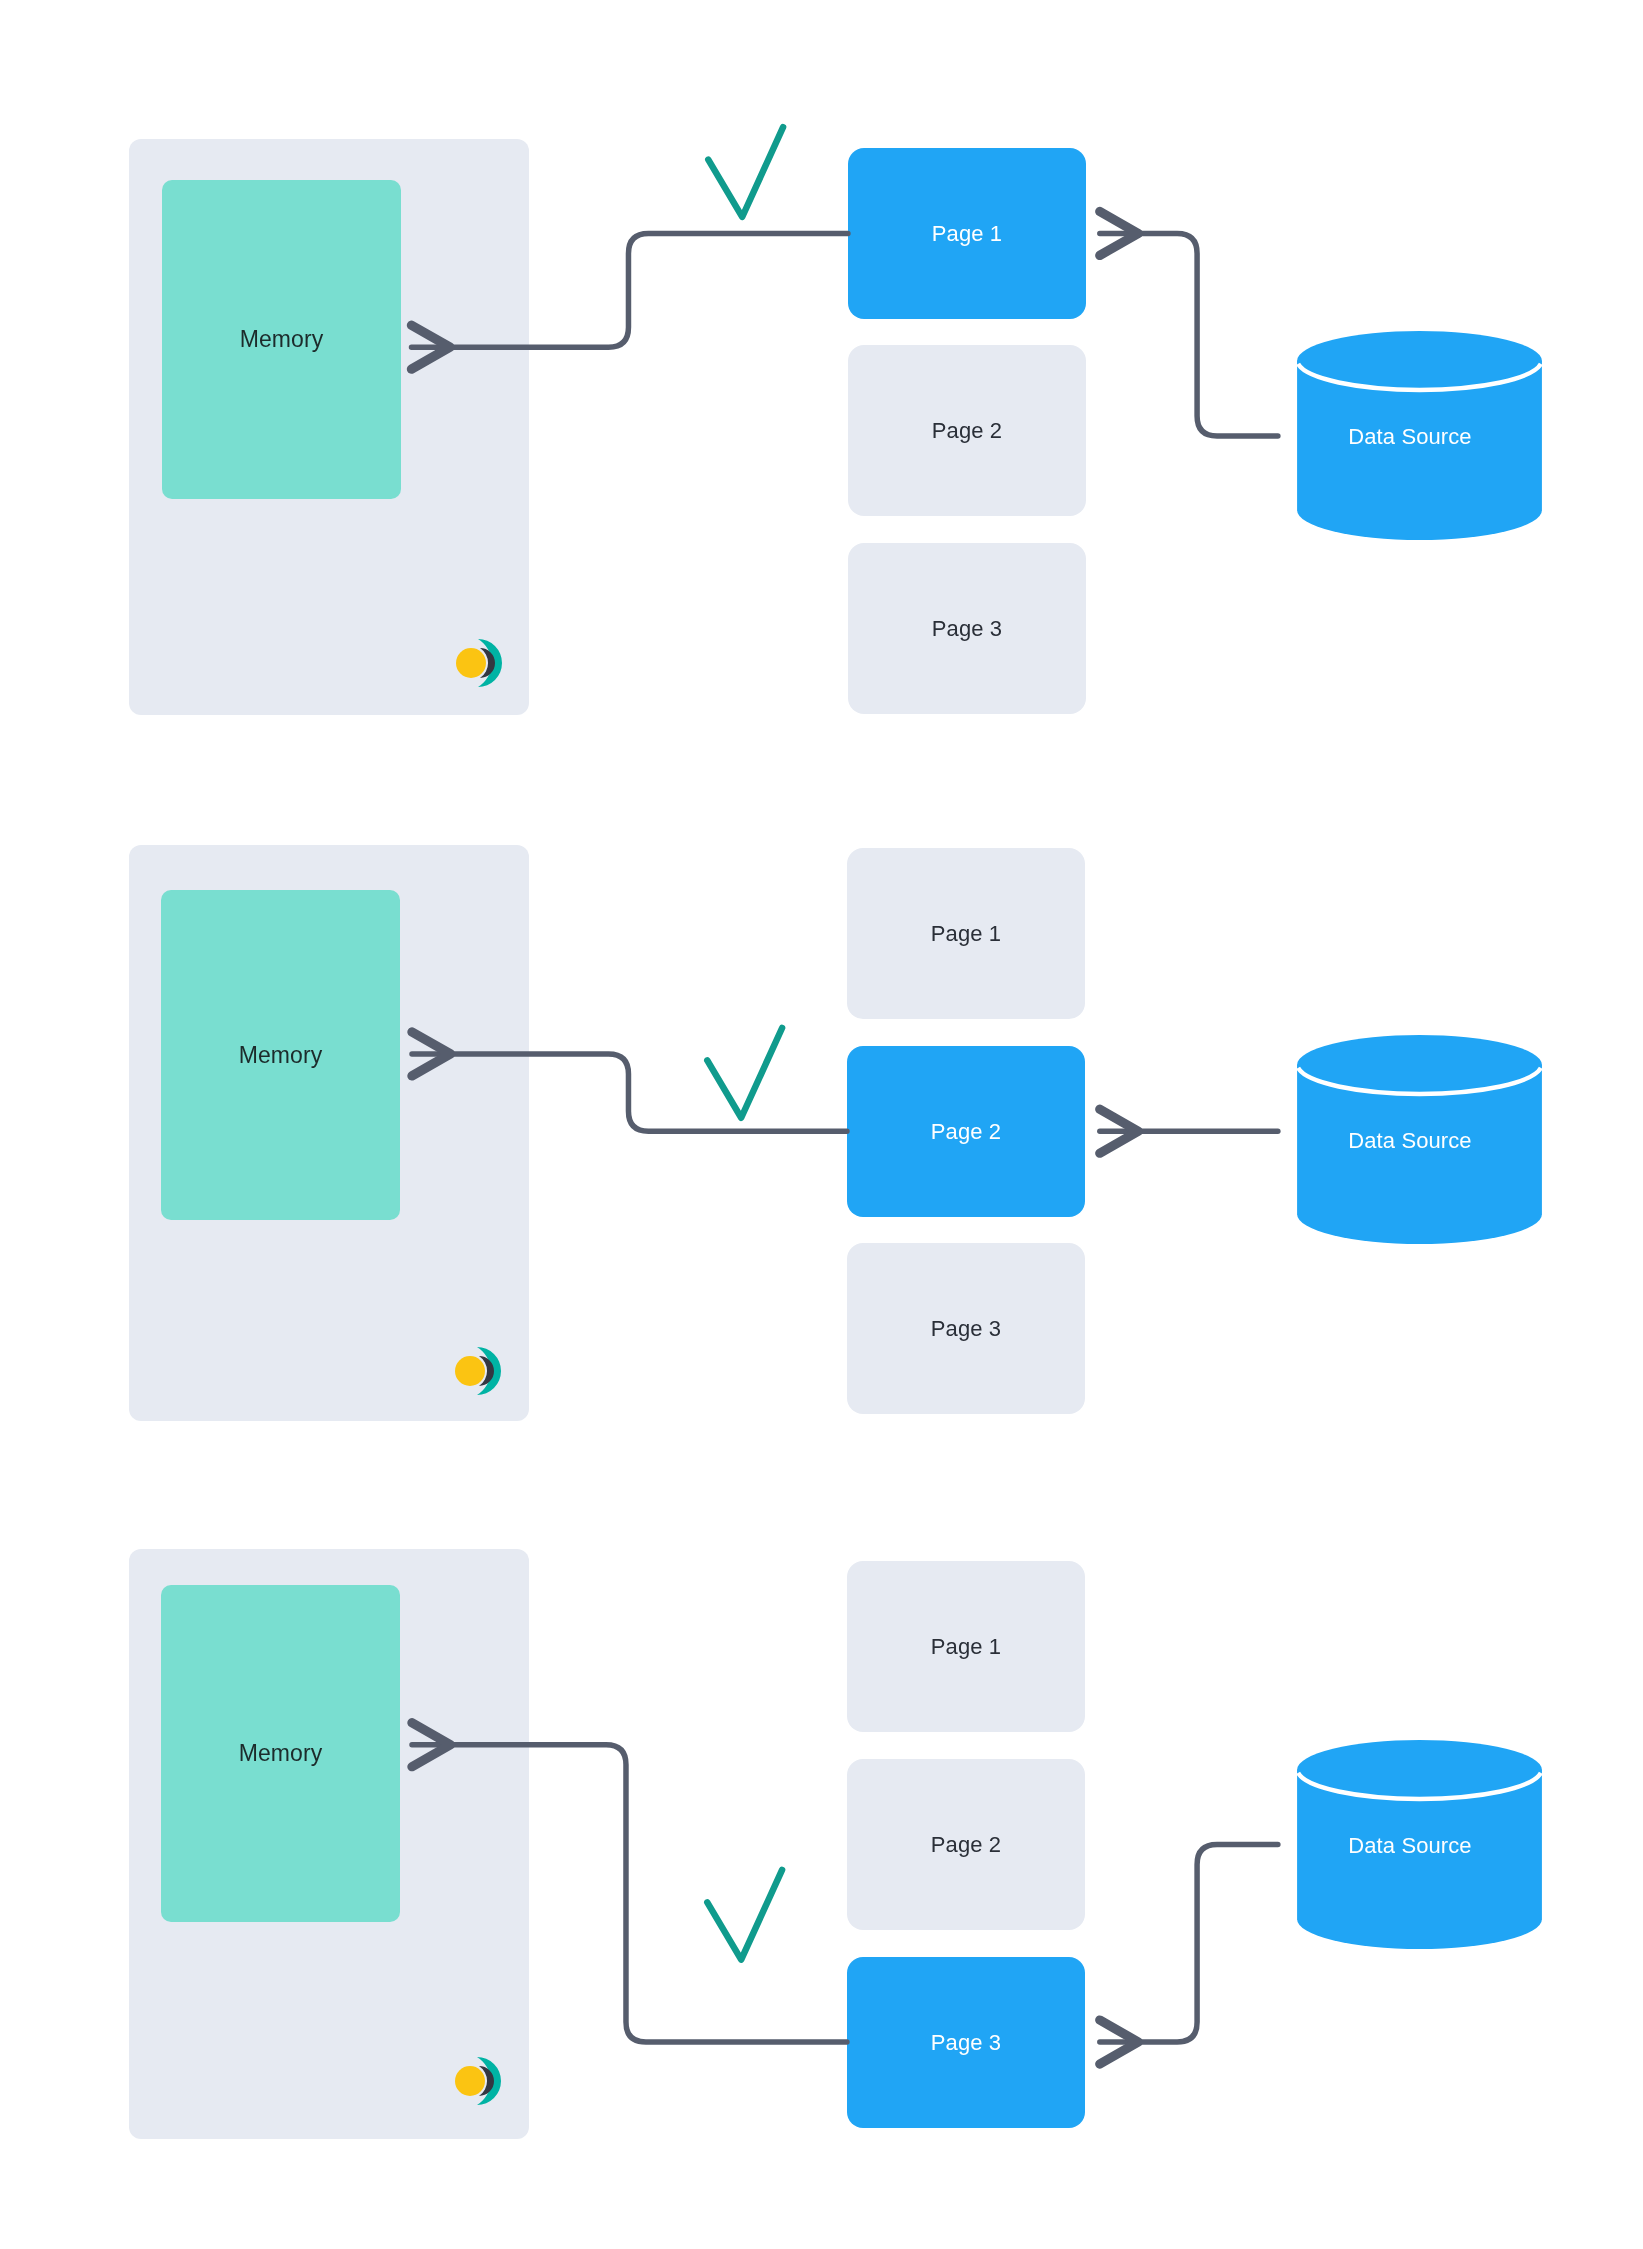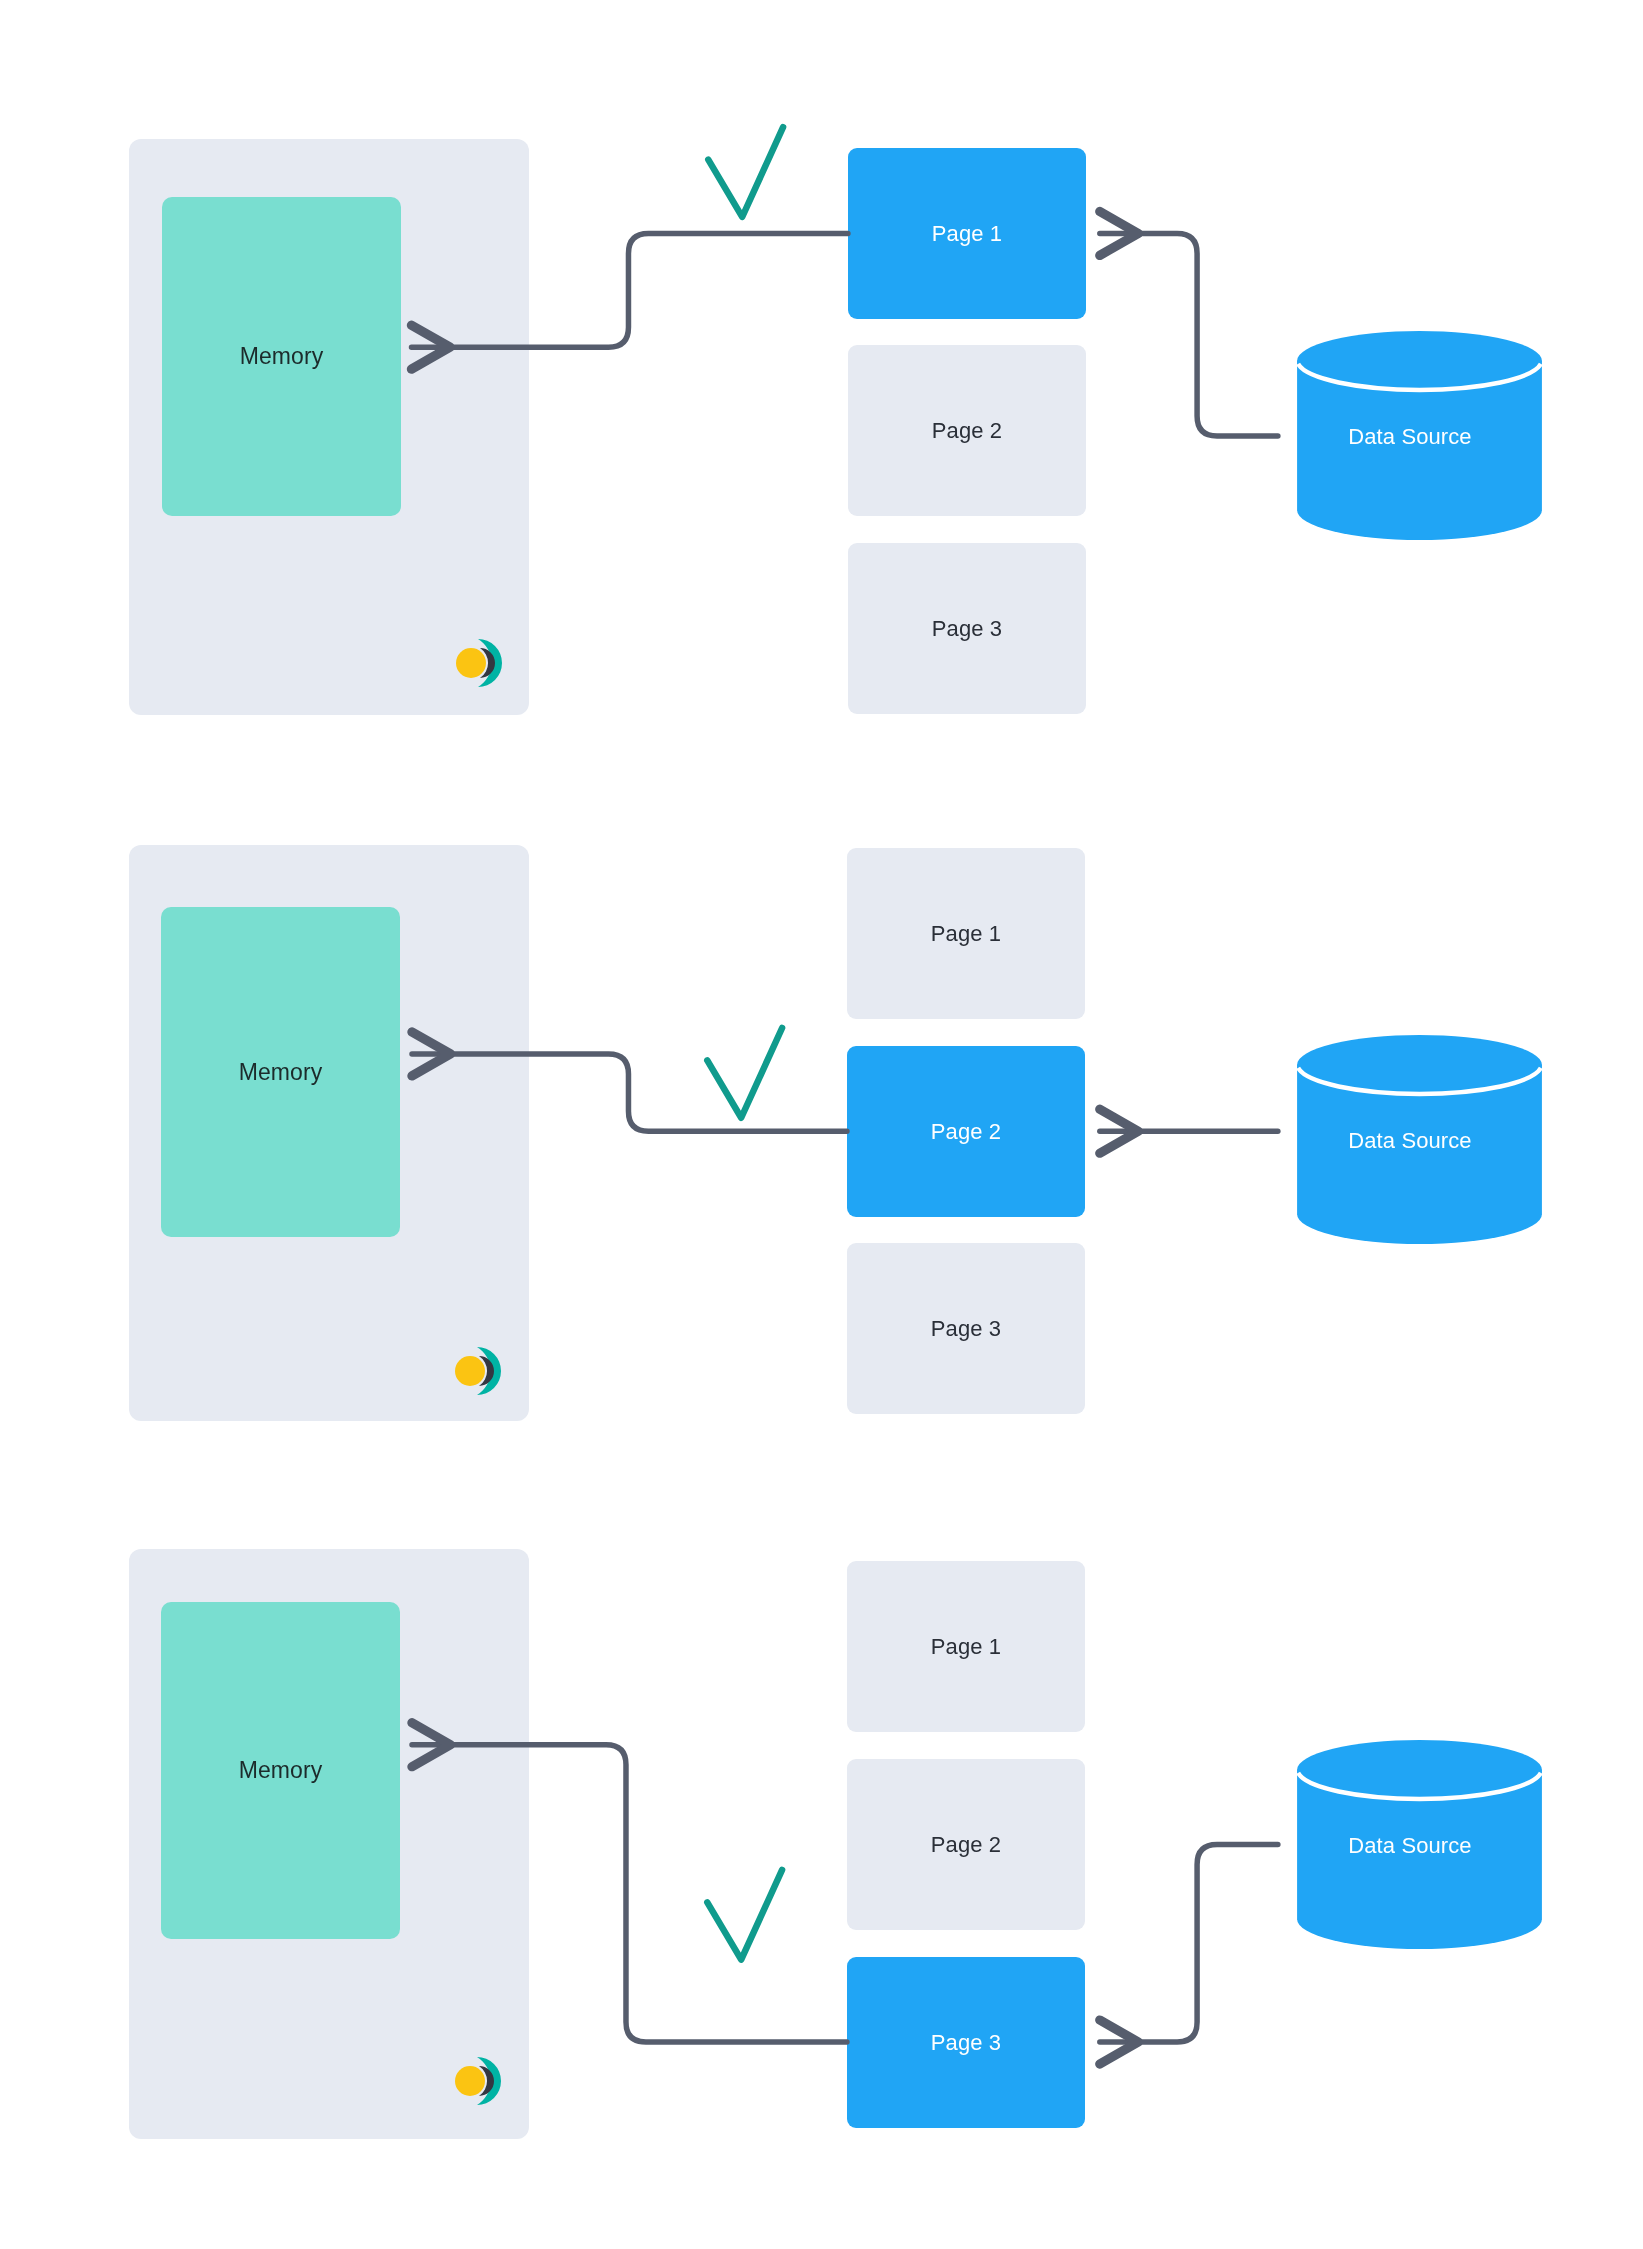--- a/index.html
+++ b/index.html
@@ -23,31 +23,30 @@
     background: #e6eaf2;
     border-radius: 12px;
   }
   .mem-box {
     position: absolute;
     background: #79ded0;
     border-radius: 10px;
     display: flex;
     align-items: center;
     justify-content: center;
-    margin-top: 17px;
   }
   .mem-label {
     font-size: 23px;
     color: #1c2b2b;
     letter-spacing: 0.1px;
     font-weight: 400;
   }
   .page-box {
     position: absolute;
-    border-radius: 9px;
+    border-radius: 16px;
     display: flex;
     align-items: center;
     justify-content: center;
   }
   .page-box.inactive {
     background: #e6eaf2;
   }
   .page-box.active {
     background: #20a5f5;
   }

